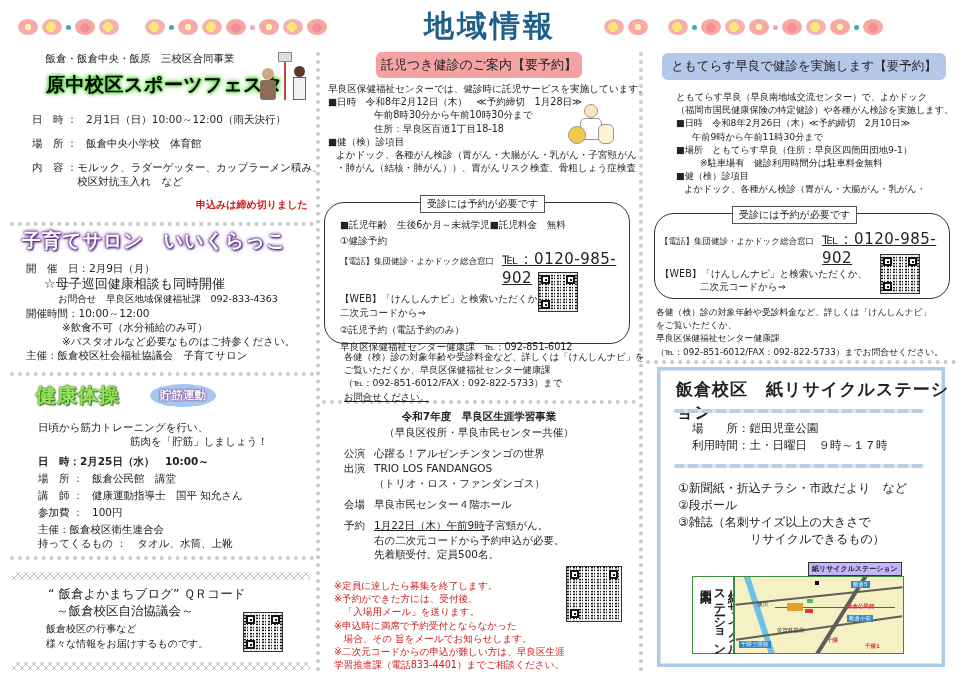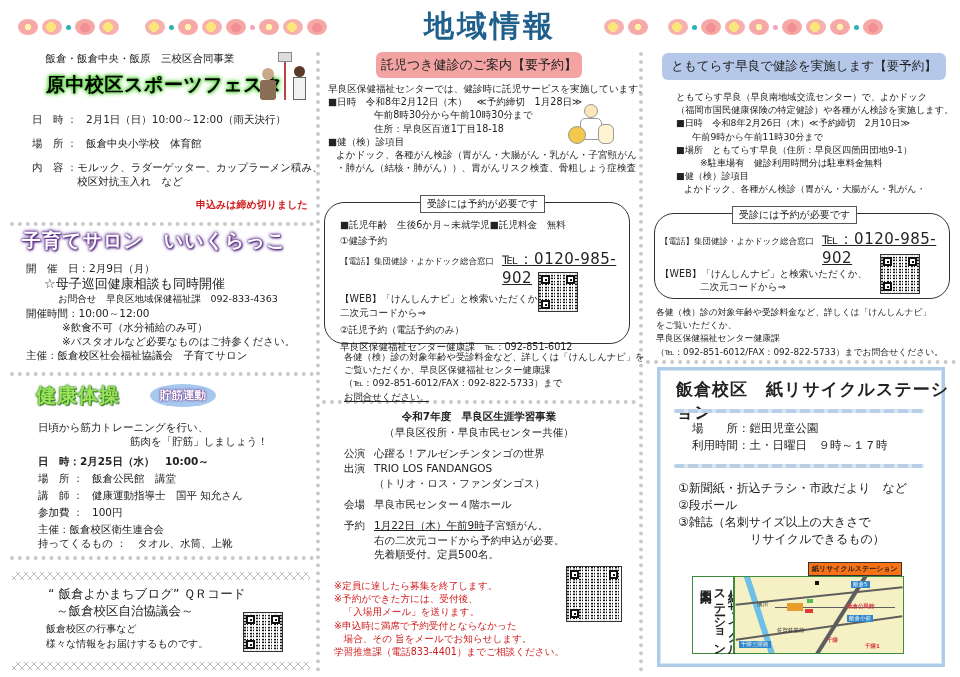--- a/index.html
+++ b/index.html
@@ -63,21 +63,21 @@
   .wave { height: 4px; background: repeating-linear-gradient(90deg, #b8cfe6 0 10px, #d7e4f2 10px 14px); border-radius: 2px; }
   .rec-line { font-size: 12px; line-height: 17px; white-space: pre; }
 
   .map { position: absolute; border: 1.5px solid #3e8a3e; background: #fff; }
   .map-label-v { position: absolute; writing-mode: vertical-rl; font-weight: bold; font-size: 12px; line-height: 14px; }
   .map-area { position: absolute; background: #f6f1c4; overflow: hidden; }
   .road { position: absolute; background: #5e5e5e; }
   .river { position: absolute; background: #6fc0e6; }
   .mtag { position: absolute; font-size: 5.5px; color: #fff; background: #2f86c8; padding: 0 2px; line-height: 7px; }
   .mtag.red { background: none; color: #d63a4a; font-weight: bold; }
-  .map-callout { position: absolute; border: 1px solid #333; background: #f97316; font-size: 7px; font-weight: bold; padding: 1px 3px; }
+  .map-callout { position: absolute; border: 1px solid #333; background: #c4b5fd; font-size: 7px; font-weight: bold; padding: 1px 3px; }
 </style>
 </head>
 <body>
 
 <div class="garland" style="left:18px;">
   <div class="flower"></div>
   <div class="flower y"></div>
   <div class="bead"></div>
   <div class="flower r"></div>
   <div class="flower y"></div>
@@ -279,20 +279,21 @@
     <span class="eye" style="left:3px;top:3px;"></span>
       <span class="eye" style="right:3px;top:3px;"></span>
       <span class="eye" style="left:3px;bottom:3px;"></span>
   </div>
   <div class="abs red" style="left:334px; top:579px; width:300px; font-size:9.6px; line-height:13.2px;">
     <div style="white-space:pre;">※定員に達したら募集を終了します。</div>
     <div style="white-space:pre;">※予約ができた方には、受付後、</div>
     <div style="white-space:pre;">　「入場用メール」を送ります。</div>
     <div style="white-space:pre;">※申込時に満席で予約受付とならなかった</div>
     <div style="white-space:pre;">　場合、その 旨をメールでお知らせします。</div>
+    <div style="white-space:pre;">※二次元コードからの申込が難しい方は、早良区生涯</div>
     <div style="white-space:pre;">学習推進課（電話833-4401）までご相談ください。</div>
   </div>
 </section>
 
 <section>
   <div class="abs blue-bar" style="left:662px; top:53px; width:284px;">ともてらす早良で健診を実施します【要予約】</div>
   <div class="abs" style="left:676px; top:90px; width:280px;">
     <div class="mc-txt" style="font-size:9.2px;">ともてらす早良（早良南地域交流センター）で、よかドック</div>
     <div class="mc-txt" style="font-size:9.2px;">（福岡市国民健康保険の特定健診）や各種がん検診を実施します。</div>
     <div class="mc-txt" style="font-size:9.2px;">■日時　令和8年2月26日（木）≪予約締切　2月10日≫</div>

